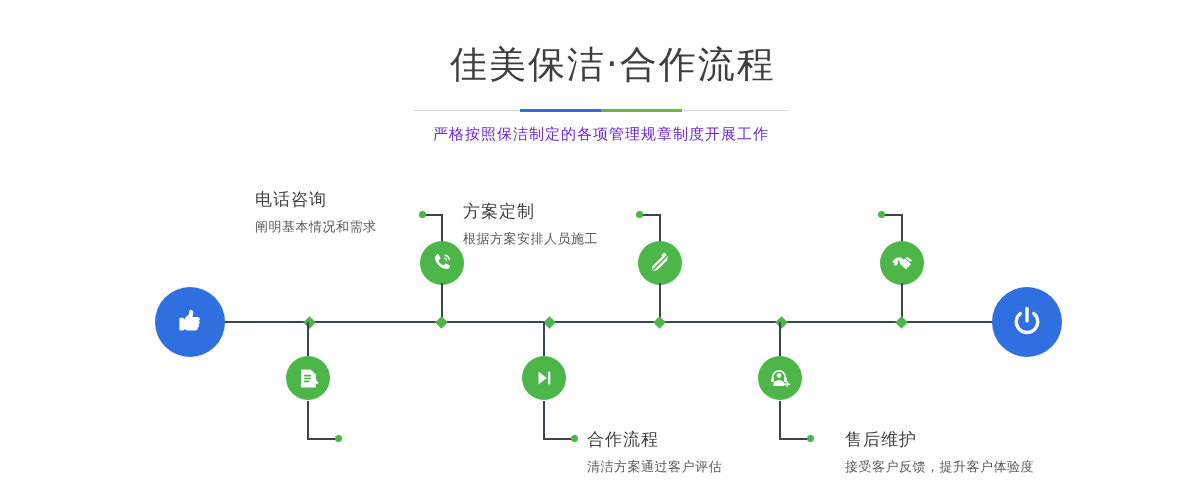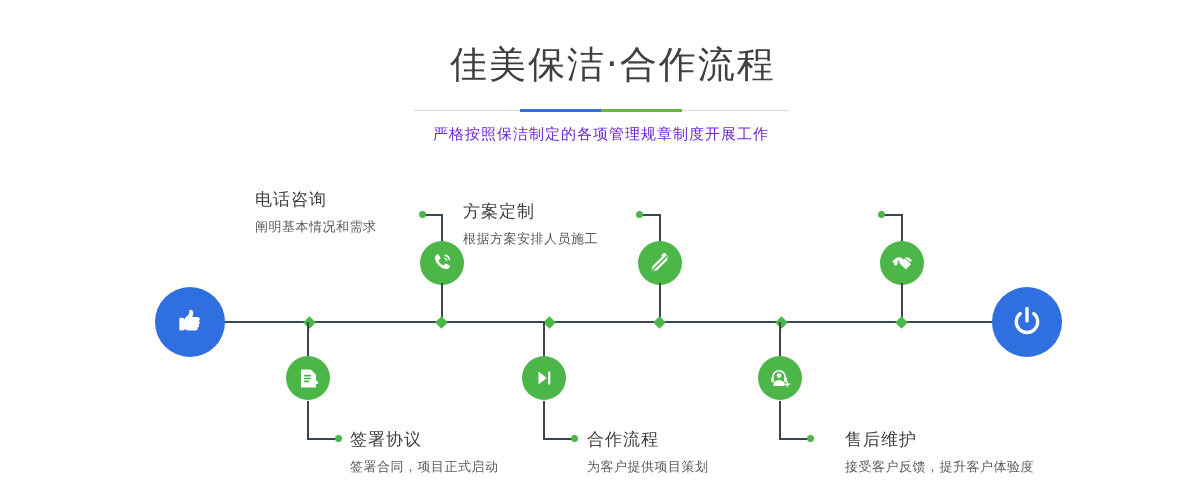--- a/index.html
+++ b/index.html
@@ -155,24 +155,20 @@
       <svg width="23" height="23" viewBox="0 0 24 24" fill="none" stroke="#ffffff" stroke-width="1.7" stroke-linecap="round" stroke-linejoin="round">
         <path d="M5 3.5h9l5 5v12H5z" fill="#ffffff" stroke="#ffffff"></path>
         <path d="M8 9h6M8 12h6M8 15h4" stroke="#4cb648"></path>
         <path d="M18.5 13.5l3 3-4 1.3 1-4.3z" fill="#ffffff" stroke="#ffffff"></path>
       </svg>
     </span>
   </div>
   <div class="vline" style="left:307px;top:401px;height:38px;"></div>
   <div class="hline" style="left:307px;top:438px;width:30px;"></div>
   <div class="dot" style="left:335px;top:435px;"></div>
-  <div class="lbl" style="left:350px;top:428px;">
-    <div class="t">签署协议</div>
-    <div class="d">签署合同，项目正式启动</div>
-  </div>
 
   <div class="diamond" style="left:545px;top:318px;"></div>
   <div class="vline" style="left:659px;top:214px;height:64px;"></div>
   <div class="hline" style="left:641px;top:214px;width:18px;"></div>
   <div class="dot" style="left:636px;top:211px;"></div>
   <div class="node" style="left:638px;top:241px;">
     <span>
       <svg width="24" height="24" viewBox="0 0 24 24" fill="none" stroke="#ffffff" stroke-width="1.8" stroke-linecap="round">
         <path d="M4.5 19.5l4-1 10-10-3-3-10 10z" fill="#ffffff" stroke="#ffffff" stroke-linejoin="round"></path>
         <path d="M14.5 4.5l1.8-1.8 3 3-1.8 1.8" fill="#ffffff" stroke="#ffffff" stroke-linejoin="round"></path>
@@ -194,21 +190,21 @@
         <path d="M6 5l9 7-9 7z"></path>
         <rect x="16.5" y="5" width="2.4" height="14" rx="1"></rect>
       </svg>
     </span>
   </div>
   <div class="vline" style="left:543px;top:401px;height:38px;"></div>
   <div class="hline" style="left:543px;top:438px;width:30px;"></div>
   <div class="dot" style="left:571px;top:435px;"></div>
   <div class="lbl" style="left:587px;top:428px;">
     <div class="t">合作流程</div>
-    <div class="d">为客户提供项目策划</div>
+    <div class="d">清洁方案通过客户评估</div>
   </div>
 
   <div class="diamond" style="left:777px;top:318px;"></div>
   <div class="vline" style="left:901px;top:214px;height:64px;"></div>
   <div class="hline" style="left:883px;top:214px;width:18px;"></div>
   <div class="dot" style="left:878px;top:211px;"></div>
   <div class="node" style="left:880px;top:241px;">
     <span>
       <svg width="25" height="25" viewBox="0 0 24 24" fill="#ffffff">
         <path d="M2.5 9.5l4-3.2h4.2l2.4 2-2.1 1.9a1.2 1.2 0 0 1-1.6 0L8 8.8l-3 3.6-2.5-1.6z"></path>

